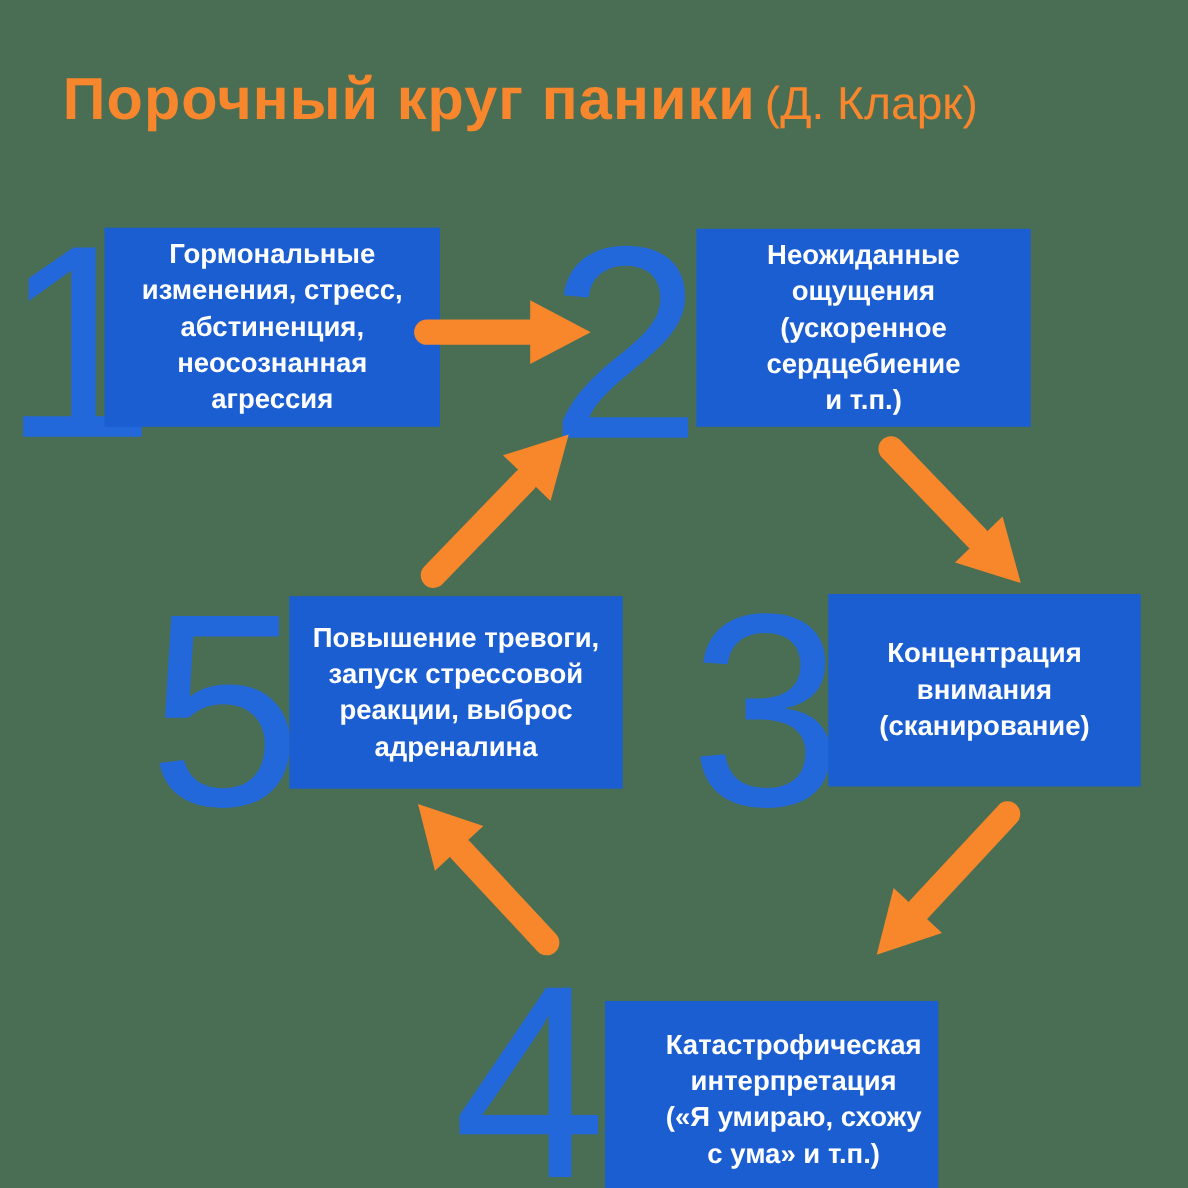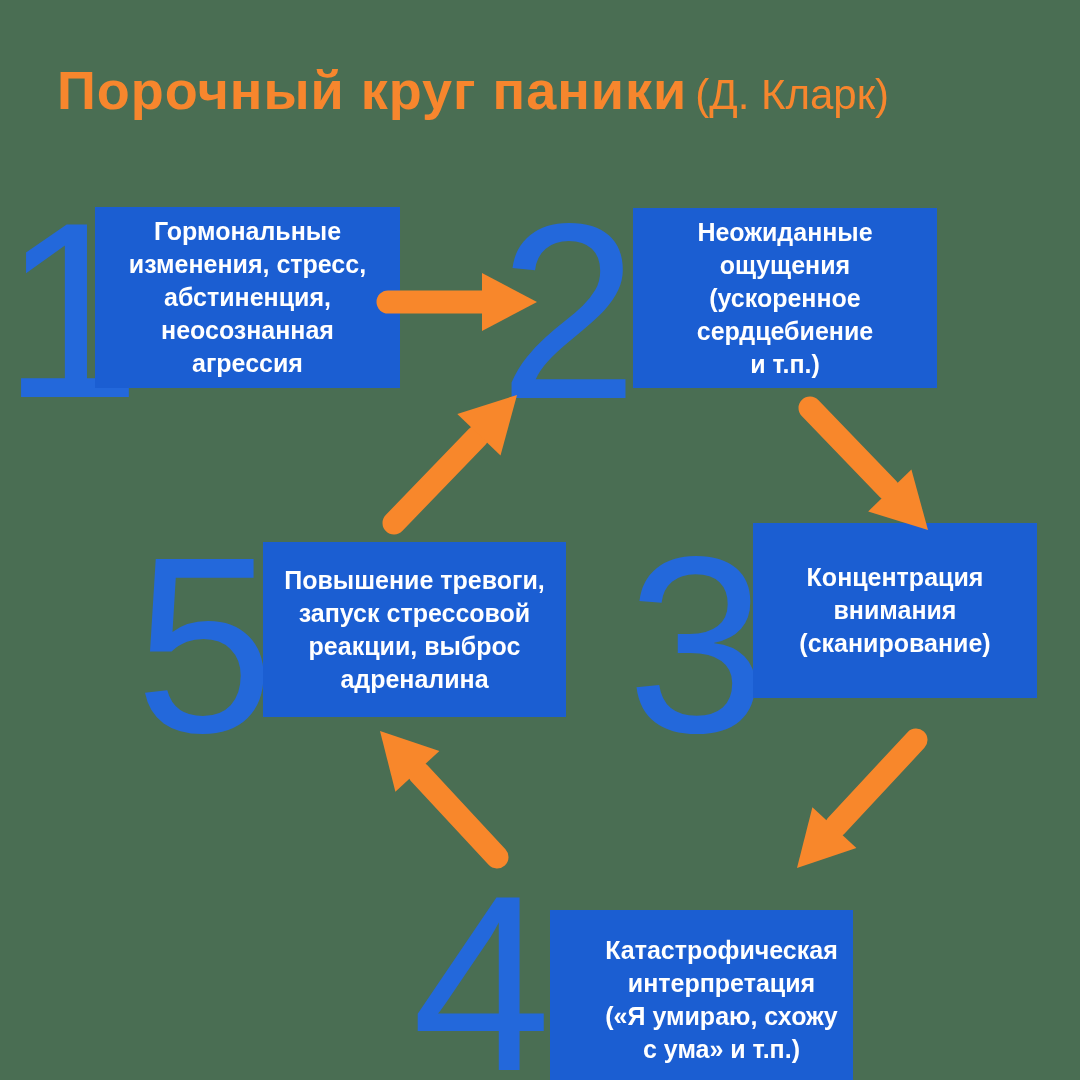--- a/index.html
+++ b/index.html
@@ -51,21 +51,21 @@
     background:var(--box-fill);
     color:var(--box-text);
     display:flex;align-items:center;justify-content:center;
     text-align:center;
     font-size:25px;font-weight:700;line-height:1.32;
     white-space:pre-line;
     padding:8px;
   }
   .box1{left:95px;top:207px;width:305px;height:181px;}
   .box2{left:633px;top:208px;width:304px;height:180px;}
-  .box3{left:753px;top:523px;width:284px;height:175px;}
+  .box3{left:753px;top:540px;width:284px;height:175px;}
   .box4{left:550px;top:910px;width:303px;height:179px;padding-left:48px;}
   .box5{left:263px;top:542px;width:303px;height:175px;}
   .arrows{
     position:absolute;left:0;top:0;width:1080px;height:1080px;
     z-index:3;
     pointer-events:none;
   }
   .arrow-shaft{
     stroke:var(--arrow-fill);
     stroke-width:23;

